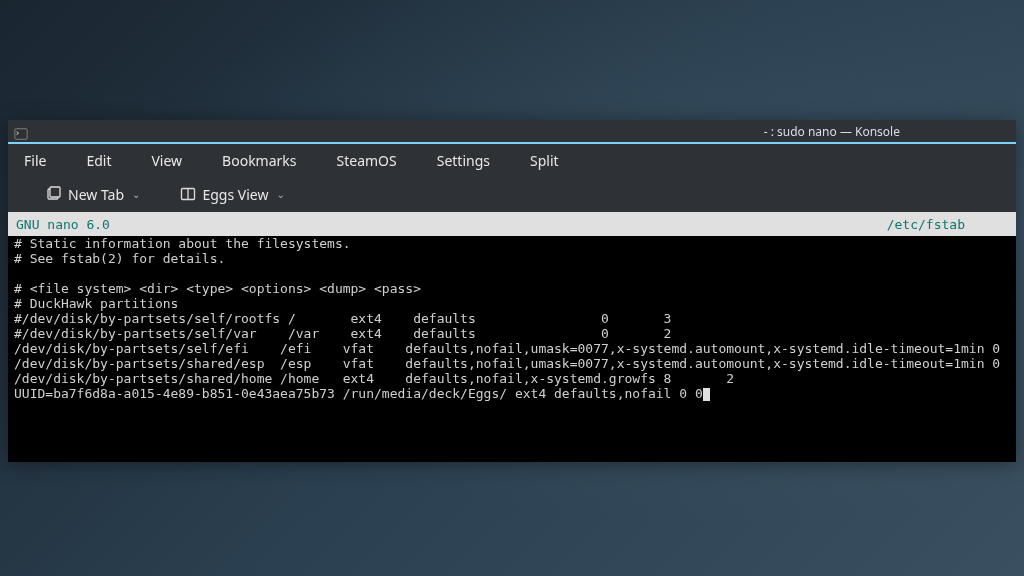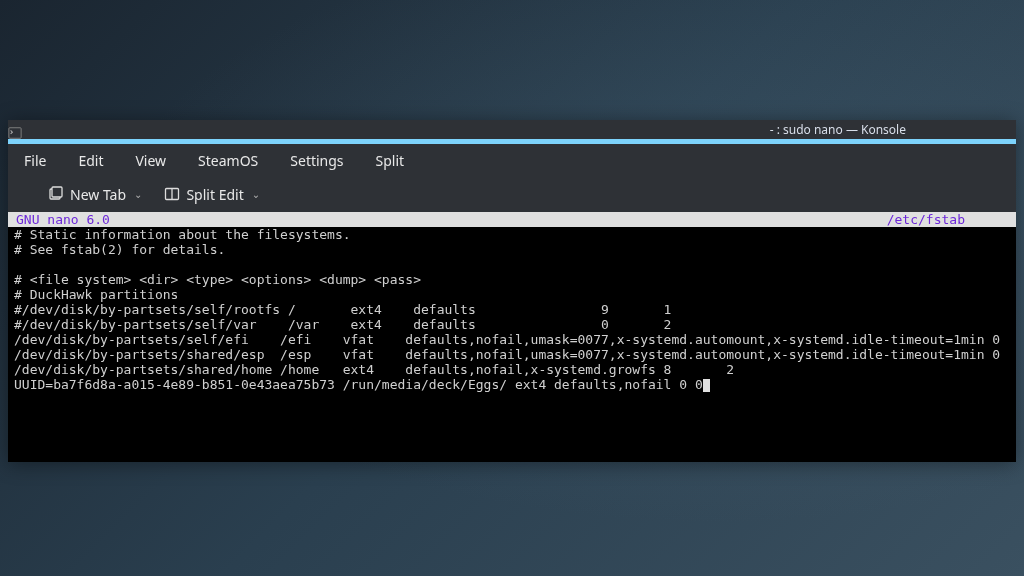--- a/index.html
+++ b/index.html
@@ -67,56 +67,55 @@
       right: 8px;
       background: #2e3136;
       border-radius: 2px 2px 0 0;
       box-shadow: 0 2px 20px rgba(0,0,0,0.4);
     }
     .titlebar {
       display: flex;
       align-items: center;
       height: 24px;
       background: #2e3136;
-      padding: 0 0;
-      border-bottom: 5px solid #7dd3fc;
+      padding: 0 6px;
+      border-bottom: 2px solid #7dd3fc;
     }
     .titlebar-icon {
       width: 14px;
       height: 14px;
       margin-right: 4px;
     }
     .titlebar-title {
       margin-left: auto;
       margin-right: 110px;
       color: #d8dee9;
       font-size: 12px;
     }
     .menubar {
       display: flex;
       align-items: center;
       height: 32px;
       background: #2e3136;
       padding: 0 4px;
-      gap: 8px;
+      gap: 16px;
     }
     .menu-item {
       color: #e8e8e8;
       font-size: 14px;
       padding: 4px 12px;
       cursor: pointer;
     }
     .toolbar {
       display: flex;
       align-items: center;
       height: 36px;
       background: #2e3136;
-      padding: 0 10px;
-      gap: 2px;
-      margin-left: 20px;
+      padding: 0 28px;
+      gap: 20px;
     }
     .toolbar-btn {
       display: flex;
       align-items: center;
       gap: 6px;
       color: #e8e8e8;
       font-size: 14px;
       padding: 4px 10px;
       cursor: pointer;
     }
@@ -134,23 +133,23 @@
       font-family: "DejaVu Sans Mono", "Consolas", monospace;
       font-size: 13px;
       line-height: 15px;
       color: #c5c8c6;
       padding: 0;
       min-height: 250px;
     }
     .nano-header {
       display: flex;
       background: #e0e0e0;
-      color: #6d28d9;
+      color: #0f766e;
       padding: 0 8px;
-      height: 15px;
+      height: 24px;
       align-items: center;
     }
     .nano-header-left {
       font-weight: normal;
     }
     .nano-header-right {
       margin-left: auto;
       margin-right: 43px;
     }
     .terminal-content {
@@ -193,20 +192,21 @@
         <path d="M3 5 L5 7 L3 9" fill="none" stroke="#aaa" stroke-width="1.2"></path>
       </svg>
     </span>
     <span class="titlebar-title">- : sudo nano — Konsole</span>
   </div>
 
   <div class="menubar">
     <div class="menu-item">File</div>
     <div class="menu-item">Edit</div>
     <div class="menu-item">View</div>
+    <div class="menu-item">Bookmarks</div>
     <div class="menu-item">SteamOS</div>
     <div class="menu-item">Settings</div>
     <div class="menu-item">Split</div>
   </div>
 
   <div class="toolbar">
     <div class="toolbar-btn">
       <span class="toolbar-icon">
         <svg viewBox="0 0 16 16" width="16" height="16">
           <rect x="2" y="3" width="10" height="10" rx="1" fill="none" stroke="#ddd" stroke-width="1.3"></rect>
@@ -216,36 +216,36 @@
       <span>New Tab</span>
       <span class="chevron">⌄</span>
     </div>
     <div class="toolbar-btn">
       <span class="toolbar-icon">
         <svg viewBox="0 0 16 16" width="16" height="16">
           <rect x="1.5" y="2.5" width="13" height="11" rx="1" fill="none" stroke="#ddd" stroke-width="1.3"></rect>
           <line x1="8" y1="2.5" x2="8" y2="13.5" stroke="#ddd" stroke-width="1.3"></line>
         </svg>
       </span>
-      <span>Split Edit</span>
+      <span>Eggs View</span>
       <span class="chevron">⌄</span>
     </div>
   </div>
 
   <div class="terminal">
     <div class="nano-header">
       <span class="nano-header-left">GNU nano 6.0</span>
       <span class="nano-header-right">/etc/fstab</span>
     </div>
     <div class="terminal-content"><span># Static information about the filesystems.</span>
 <span># See fstab(2) for details.</span>
 <span></span>
 <span># &lt;file system&gt; &lt;dir&gt; &lt;type&gt; &lt;options&gt; &lt;dump&gt; &lt;pass&gt;</span>
 <span># DuckHawk partitions</span>
-<span>#/dev/disk/by-partsets/self/rootfs /       ext4    defaults                9       1</span>
+<span>#/dev/disk/by-partsets/self/rootfs /       ext4    defaults                0       3</span>
 <span>#/dev/disk/by-partsets/self/var    /var    ext4    defaults                0       2</span>
 <span>/dev/disk/by-partsets/self/efi    /efi    vfat    defaults,nofail,umask=0077,x-systemd.automount,x-systemd.idle-timeout=1min 0       2</span>
 <span>/dev/disk/by-partsets/shared/esp  /esp    vfat    defaults,nofail,umask=0077,x-systemd.automount,x-systemd.idle-timeout=1min 0       2</span>
 <span>/dev/disk/by-partsets/shared/home /home   ext4    defaults,nofail,x-systemd.growfs 8       2</span>
 <span>UUID=ba7f6d8a-a015-4e89-b851-0e43aea75b73 /run/media/deck/Eggs/ ext4 defaults,nofail 0 0</span><span class="cursor-block"></span>
 
 
 
 
 </div>

